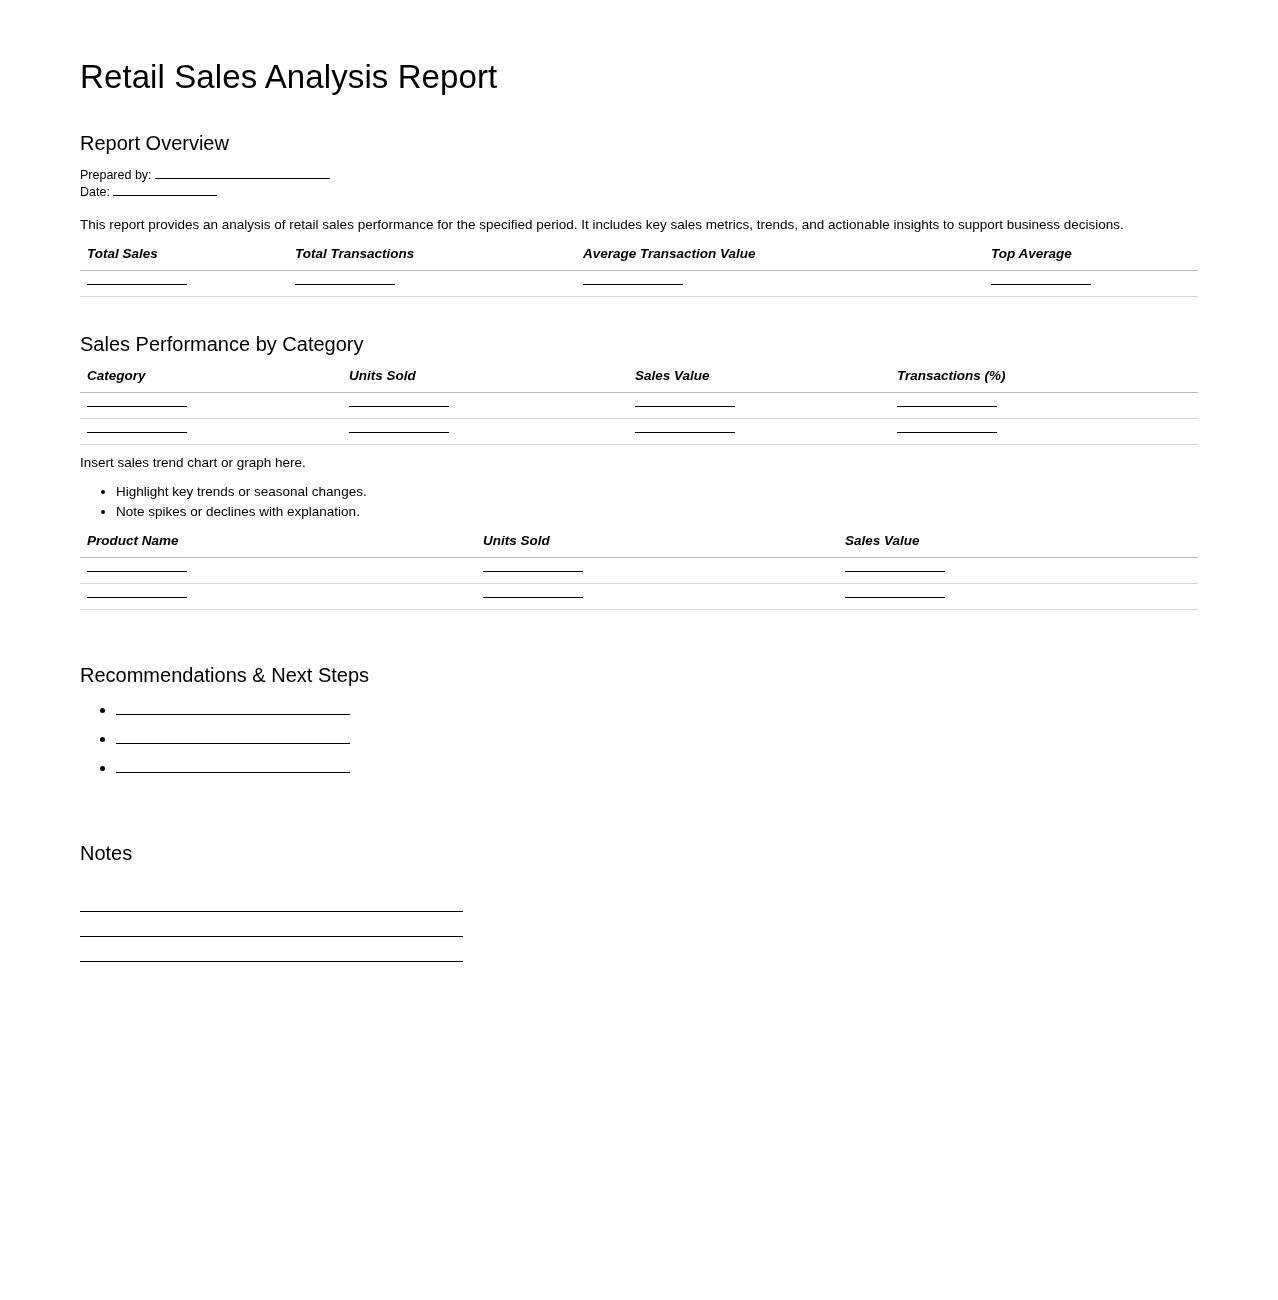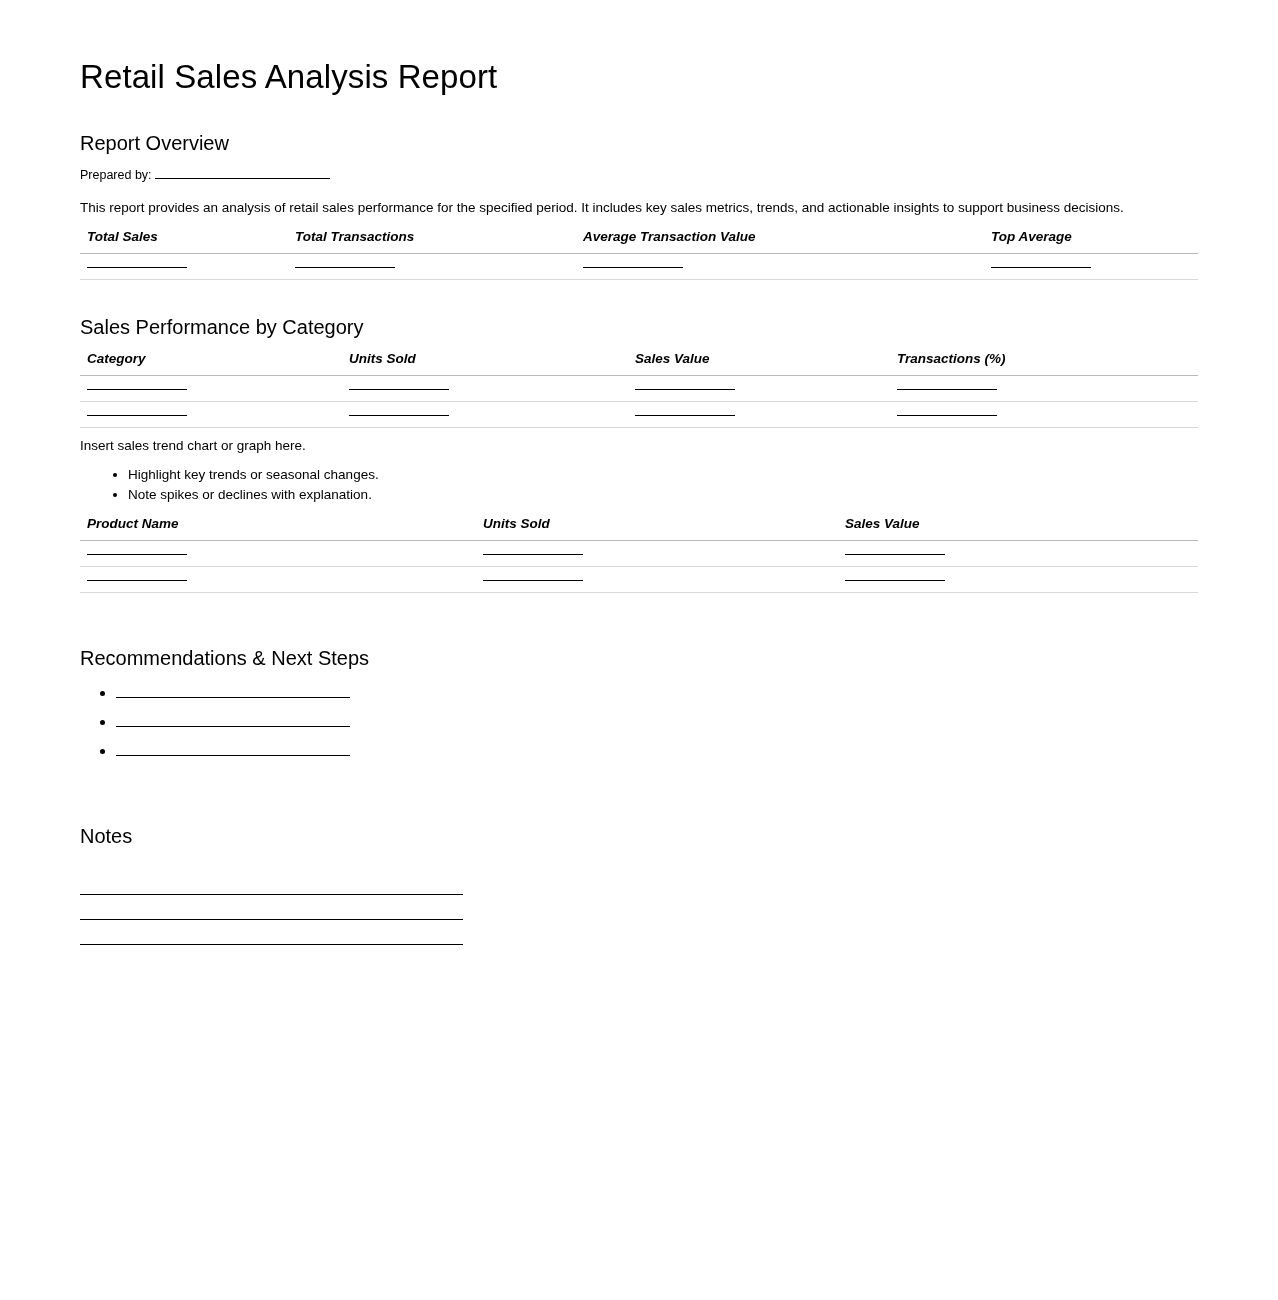--- a/index.html
+++ b/index.html
@@ -82,21 +82,21 @@
     width: 100px;
   }
 
   ul.bullets {
     margin: 10px 0 0 0;
     padding-left: 36px;
   }
   ul.bullets li {
     font-size: 13.5px;
     line-height: 19px;
-    margin: 0 0 1px 12px;
+    margin: 0 0 1px 0;
   }
   ul.blank-lines {
     margin: 14px 0 0 0;
     padding-left: 36px;
     list-style: disc;
   }
   ul.blank-lines li {
     margin-bottom: 11px;
   }
   ul.blank-lines li .fill {
@@ -118,20 +118,24 @@
 <div class="page">
 
   <h1 class="doc-title">Retail Sales Analysis Report</h1>
 
   <h2 class="section-title">Report Overview</h2>
 
   <div class="meta-block">
     <p class="meta-line">
       <span>Prepared by:</span>
       <span class="fill fill-long"></span>
+    </p>
+    <p class="meta-line">
+      <span>Date:</span>
+      <span class="fill fill-date"></span>
     </p>
   </div>
 
   <p class="body-text">This report provides an analysis of retail sales performance for the specified period. It includes key sales metrics, trends, and actionable insights to support business decisions.</p>
 
 
   <table class="report-table">
     <colgroup>
       <col style="width:208px">
         <col style="width:288px">

